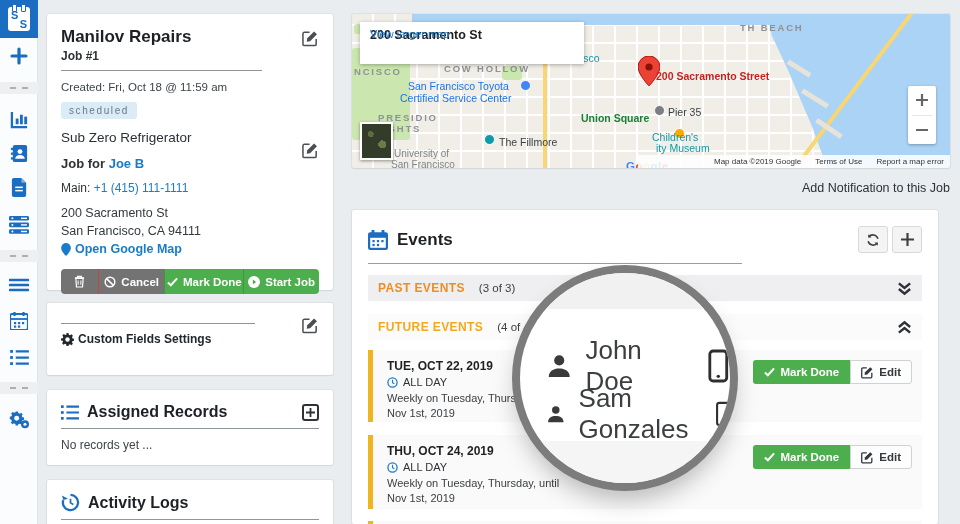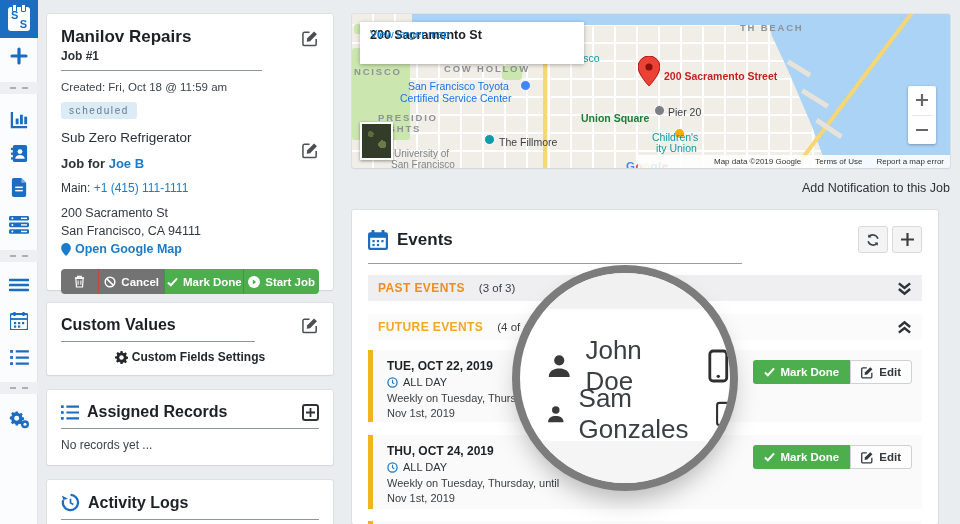--- a/index.html
+++ b/index.html
@@ -39,21 +39,21 @@
   .mainline { font-size:12px; margin-top:10px; }
   .addr { font-size:12.5px; margin-top:10px; line-height:1.4; color:#33393f; }
   .maplink { font-size:12.5px; font-weight:bold; margin-top:2px; display:flex; align-items:center; gap:4px; }
   .btn-group { display:flex; margin-top:13px; border-radius:4px; overflow:hidden; height:25px; width:258px; }
   .seg { display:flex; align-items:center; justify-content:center; gap:5px; color:#fff; font-size:11.5px; font-weight:bold; cursor:pointer; }
   .seg.red { background:#737373; } .seg.green { background:#4cae4c; }
   .seg.trash { width:38px; border-right:1px solid #c04844; }
   .seg.cancel { flex:1.05; } .seg.done { flex:1.25; border-left:1px solid #419641; } .seg.start { flex:1.2; border-left:1px solid #419641; }
 
   .sec-title { font-size:16px; font-weight:bold; color:#1d2125; }
-  .cfs { margin-top:8px; text-align:right; font-size:12px; font-weight:bold; color:#23282d; display:flex; justify-content:center; align-items:center; gap:4px; cursor:pointer; }
+  .cfs { margin-top:8px; text-align:right; font-size:12px; font-weight:bold; color:#23282d; display:flex; justify-content:flex-start; align-items:center; gap:4px; cursor:pointer; }
   .hdr-row { display:flex; align-items:center; gap:8px; }
   .plus-sq { margin-left:auto; width:17px; height:17px; border:2px solid #2f3337; border-radius:3px; display:flex; align-items:center; justify-content:center; cursor:pointer; }
   .empty-txt { font-size:12px; color:#3d444b; margin-top:9px; }
 
   
   .map { left:352px; top:14px; width:598px; height:154px; overflow:hidden; background:#f1eee8;
     background-image:
       repeating-linear-gradient(0deg, transparent 0 16px, #ffffff 16px 18px),
       repeating-linear-gradient(90deg, transparent 0 20px, #ffffff 20px 22px);
   }
@@ -289,21 +289,20 @@
     </div>
   </div>
 
   <div class="card lcol card-pad" style="top:303px; height:72px;">
     <span class="edit-ic" style="top:14px">
       <svg width="17" height="17" viewBox="0 0 18 18">
           <path d="M15 9.5V15a1.5 1.5 0 0 1-1.5 1.5h-11A1.5 1.5 0 0 1 1 15V4a1.5 1.5 0 0 1 1.5-1.5H8" fill="none" stroke="#4a4f54" stroke-width="1.6"></path>
           <path d="M12.8 1.6l3 3L8.6 11.8l-3.6.6.6-3.6z" fill="#4a4f54"></path>
         </svg>
     </span>
-    <div class="sec-title">Custom Values</div>
     <hr class="hr" style="width:75%">
     <div class="cfs">
       <svg width="13" height="13" viewBox="0 0 20 20">
           <path d="M8.5 0h3l.5 2.6 2 .9 2.2-1.4 2.1 2.1-1.4 2.2.9 2 2.6.5v3l-2.6.5-.9 2 1.4 2.2-2.1 2.1-2.2-1.4-2 .9-.5 2.6h-3L8 17.4l-2-.9-2.2 1.4-2.1-2.1 1.4-2.2-.9-2L0 11.5v-3l2.6-.5.9-2-1.4-2.2L4.2 1.7l2.2 1.4 2-.9z" fill="#23282d"></path>
           <circle cx="10" cy="10" r="3.4" fill="#fff"></circle>
         </svg>
       <span>Custom Fields Settings</span>
     </div>
   </div>
 
@@ -358,30 +357,30 @@
     <span class="mlabel blue" style="left:48px; top:78px;">Certified Service Center</span>
     <div class="poi" style="left:168px; top:66px; background:#4285f4;"></div>
     <span class="mlabel caps" style="left:26px; top:98px;">PRESIDIO</span>
     <span class="mlabel caps" style="left:23px; top:109px;">EIGHTS</span>
     <span class="mlabel green" style="left:229px; top:98px;">Union Square</span>
     <div class="poi" style="left:132px; top:120px; background:#0e9aa7;"></div>
     <span class="mlabel dark" style="left:147px; top:122px;">The Fillmore</span>
     <span class="mlabel" style="left:42px; top:134px;">University of</span>
     <span class="mlabel" style="left:39px; top:145px;">San Francisco</span>
     <div class="poi" style="left:302px; top:91px; background:#7b7f85;"></div>
-    <span class="mlabel dark" style="left:316px; top:92px;">Pier 20</span>
+    <span class="mlabel dark" style="left:316px; top:92px;">Pier 35</span>
     <div class="poi" style="left:322px; top:114px; background:#f9ab00;"></div>
     <span class="mlabel teal" style="left:300px; top:117px;">Children's</span>
-    <span class="mlabel teal" style="left:304px; top:128px;">ity Union</span>
+    <span class="mlabel teal" style="left:304px; top:128px;">ity Museum</span>
 
     <svg class="pin" style="left:286px; top:42px;" viewBox="0 0 22 30">
       <path d="M11 0a11 11 0 0 1 11 11c0 7.5-11 19-11 19S0 18.5 0 11A11 11 0 0 1 11 0z" fill="#ea4335" stroke="#b31412" stroke-width="1"></path>
       <circle cx="11" cy="11" r="3.6" fill="#8c1007"></circle>
     </svg>
-    <span class="mlabel red" style="left:312px; top:56px;">200 Sacramento Street</span>
+    <span class="mlabel red" style="left:304px; top:56px;">200 Sacramento Street</span>
 
     <div class="glogo" style="left:274px; top:146px;">
       <span style="color:#4285F4">G</span><span style="color:#EA4335">o</span><span style="color:#FBBC05">o</span><span style="color:#4285F4">g</span><span style="color:#34A853">l</span><span style="color:#EA4335">e</span>
     </div>
 
     <div class="map-info">
       <b>200 Sacramento St</b>
       <a class="blue">View larger map</a>
     </div>
     <div class="sat"></div>

